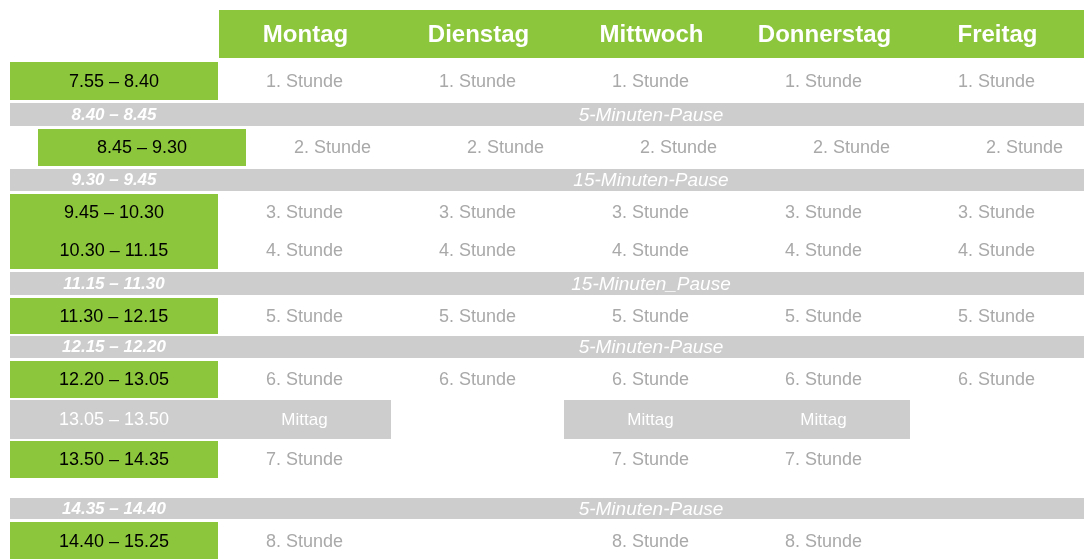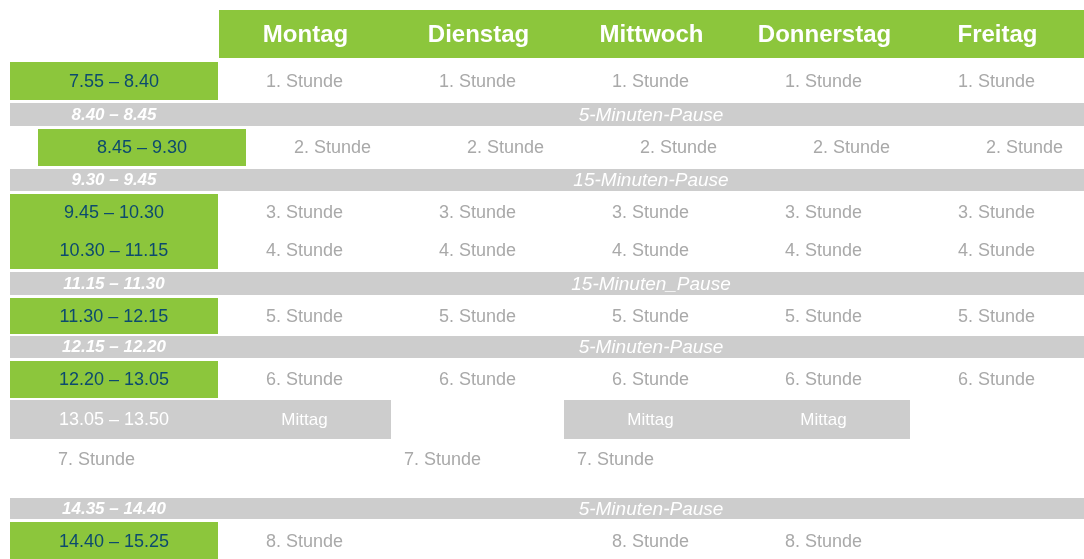--- a/index.html
+++ b/index.html
@@ -21,21 +21,21 @@
   .header-spacer{flex:0 0 209px;background:#ffffff;}
   .header-band{flex:1;display:flex;background:var(--green,#8CC63C);align-items:center;}
   .day-header{
     flex:0 0 173px;display:flex;align-items:center;justify-content:center;
     color:#ffffff;font-weight:bold;font-size:24px;
   }
   
   .time-cell{
     flex:0 0 208px;background:var(--green,#8CC63C);
     display:flex;align-items:center;justify-content:center;
-    color:#0c4a6e;font-size:18px;
+    color:#000000;font-size:18px;
   }
   .day-cell{
     flex:0 0 173px;display:flex;align-items:center;justify-content:center;
     color:var(--lesson-text,#A9A9A9);font-size:18px;background:#ffffff;
   }
   
   .time-cell.double{flex-direction:column;justify-content:space-around;padding:0;}
   .time-cell.double .tslot{flex:1;display:flex;align-items:center;justify-content:center;width:100%;}
   .day-cell.double{flex-direction:column;justify-content:space-around;}
   .day-cell.double .lslot{flex:1;display:flex;align-items:center;justify-content:center;width:100%;}
@@ -151,20 +151,21 @@
     </div>
     <div class="row midday-row" style="height: 39px; margin-top: 2px;">
       <div class="midday-time">13.05 – 13.50</div>
       <div class="midday-cell filled">Mittag</div>
       <div class="midday-cell"></div>
       <div class="midday-cell filled">Mittag</div>
       <div class="midday-cell filled">Mittag</div>
       <div class="midday-cell"></div>
     </div>
     <div class="row lesson-row" style="height: 37px; margin-top: 2px;">
+      <div class="time-cell">13.50 – 14.35</div>
       <div class="day-cell">7. Stunde</div>
       <div class="day-cell"></div>
       <div class="day-cell">7. Stunde</div>
       <div class="day-cell">7. Stunde</div>
       <div class="day-cell"></div>
     </div>
     <div class="row pause-row" style="height: 21px; margin-top: 20px;">
       <div class="pause-time">14.35 – 14.40</div>
       <div class="pause-label">5-Minuten-Pause</div>
     </div>

